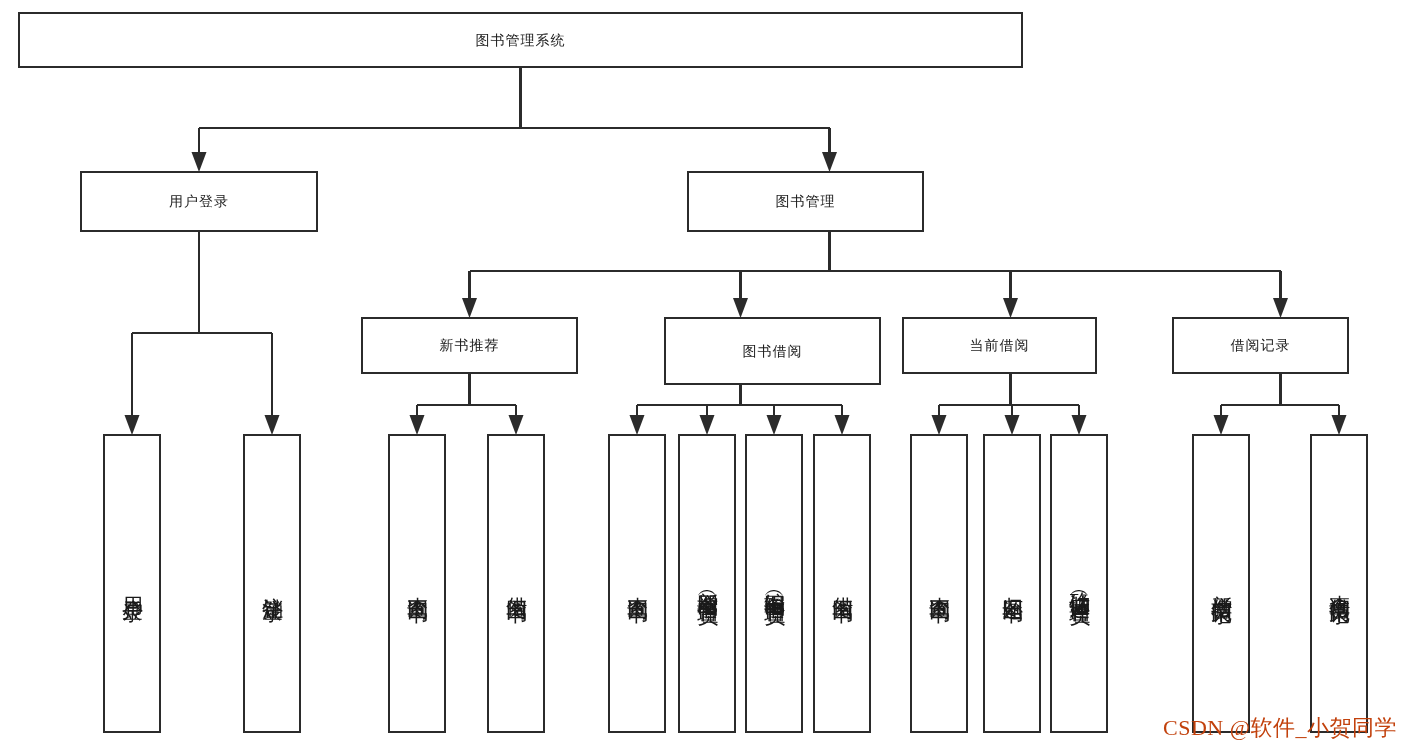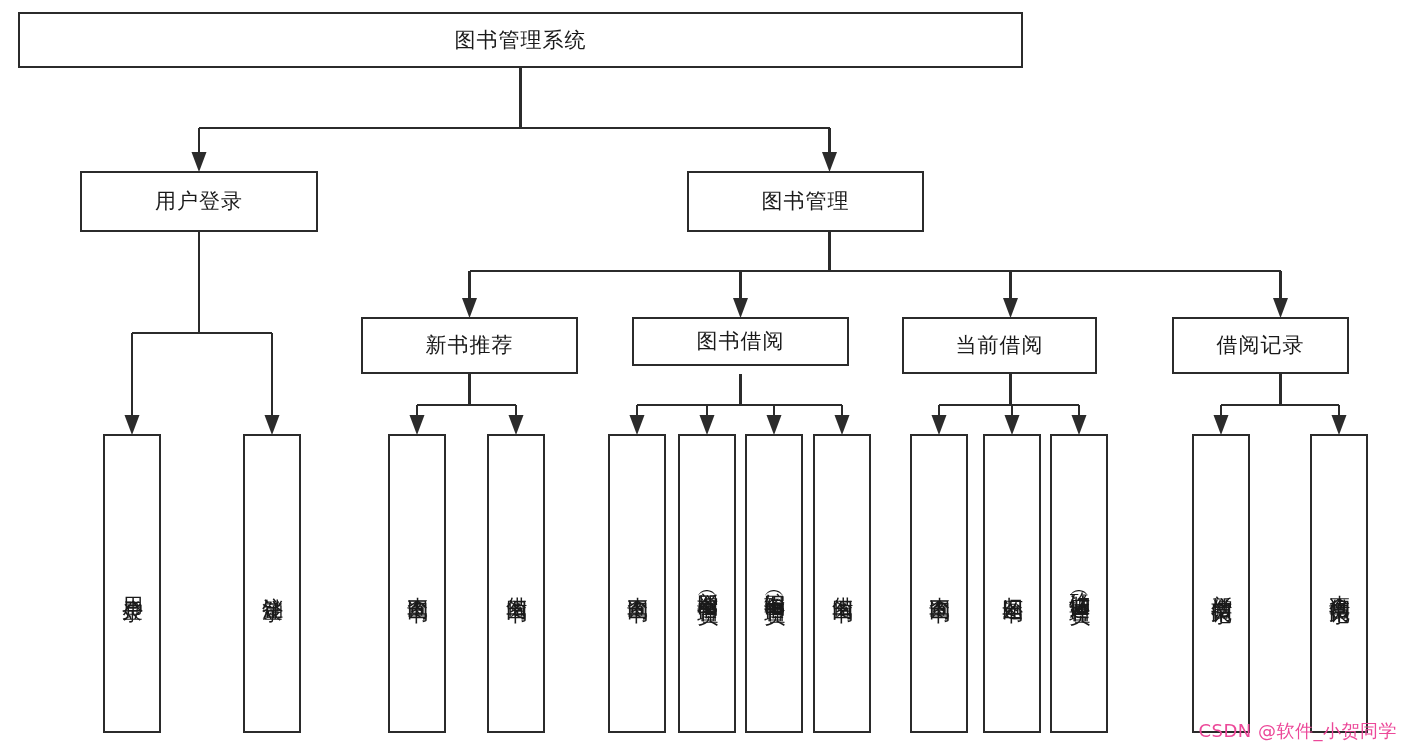--- a/index.html
+++ b/index.html
@@ -31,21 +31,21 @@
     box-sizing: border-box;
     border: 2.5px solid #2b2b2b;
     background: #ffffff;
     display: flex;
     align-items: center;
     justify-content: center;
     color: #1a1a1a;
     z-index: 2;
   }
   .node .label {
-    font-size: 21px;
+    font-size: 14px;
     line-height: 1.15;
     letter-spacing: 1px;
     white-space: nowrap;
   }
   .node.leaf {
     align-items: center;
     justify-content: center;
   }
   .node.leaf .label {
     writing-mode: vertical-rl;
@@ -53,25 +53,26 @@
     font-size: 21px;
     line-height: 1.32;
     letter-spacing: 2px;
     white-space: nowrap;
     text-align: center;
   }
   #watermark {
     position: absolute;
     right: 8px;
     bottom: 4px;
-    font-size: 18px;
-    color: #ec4899;
+    font-size: 22px;
+    color: #c2410c;
     letter-spacing: 0.5px;
     z-index: 5;
     white-space: nowrap;
+    font-family: Liberation Serif, serif;
   }
 </style>
 </head>
 <body>
 
 <div id="canvas">
 
   <svg id="edges" viewBox="0 0 1405 747" xmlns="http://www.w3.org/2000/svg">
       <line x1="520.5" y1="68" x2="520.5" y2="128" stroke="#2b2b2b" stroke-width="2.6" shape-rendering="crispEdges"></line>
       <line x1="199" y1="128" x2="829.5" y2="128" stroke="#2b2b2b" stroke-width="2.6" shape-rendering="crispEdges"></line>
@@ -133,21 +134,21 @@
       </div>
       <div class="node" id="node-login" style="left: 80px; top: 171px; width: 238px; height: 61px;">
         <span class="label">用户登录</span>
       </div>
       <div class="node" id="node-bookmgmt" style="left: 687px; top: 171px; width: 237px; height: 61px;">
         <span class="label">图书管理</span>
       </div>
       <div class="node" id="node-newbook" style="left: 361px; top: 317px; width: 217px; height: 57px; text-align: center;">
         <span class="label">新书推荐</span>
       </div>
-      <div class="node" id="node-borrow" style="left: 632px; top: 317px; width: 217px; height: 49px;">
+      <div class="node" id="node-borrow" style="left: 664px; top: 317px; width: 217px; height: 68px;">
         <span class="label">图书借阅</span>
       </div>
       <div class="node" id="node-current" style="left: 902px; top: 317px; width: 195px; height: 57px;">
         <span class="label">当前借阅</span>
       </div>
       <div class="node" id="node-records" style="left: 1172px; top: 317px; width: 177px; height: 57px;">
         <span class="label">借阅记录</span>
       </div>
       <div class="node leaf" id="node-l1" style="left: 103px; top: 434px; width: 58px; height: 299px;">
         <span class="label">用户登录</span>

